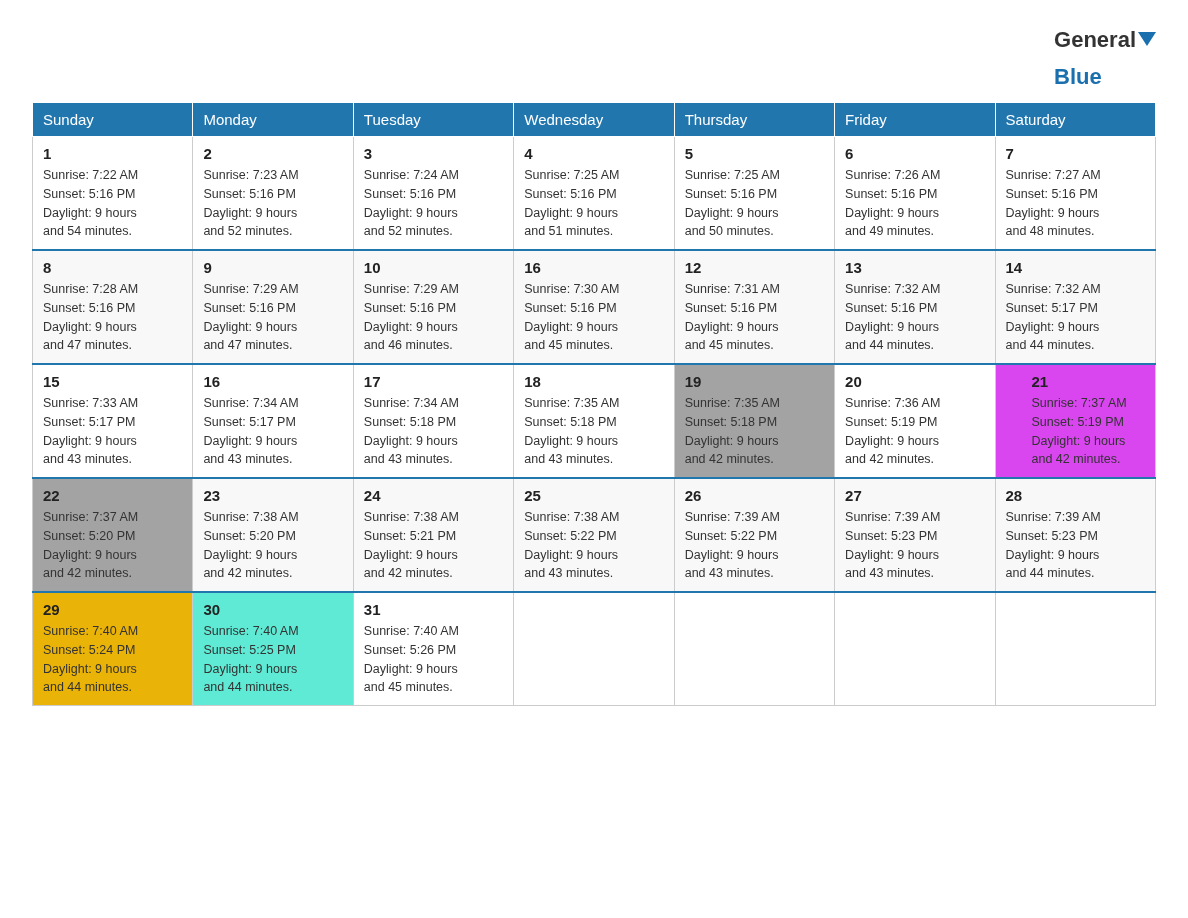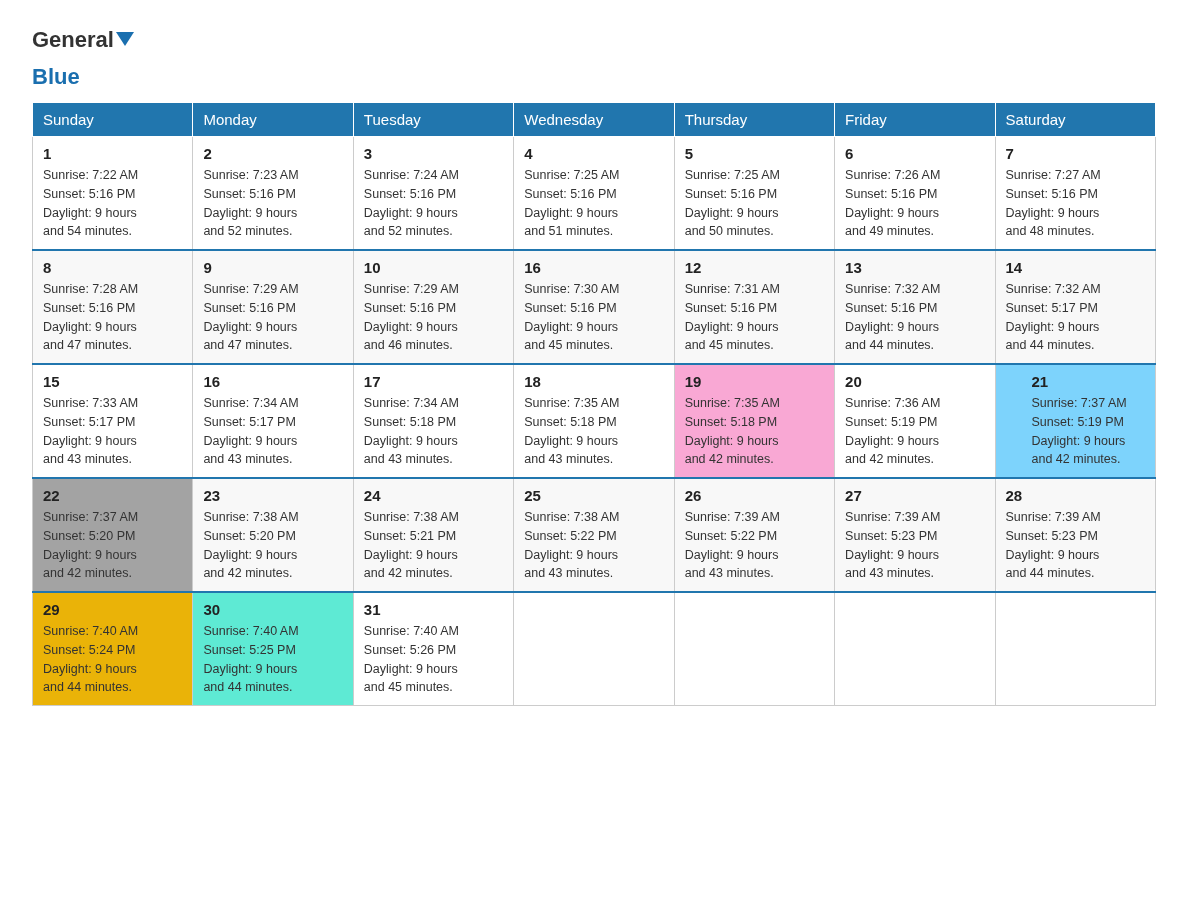--- a/index.html
+++ b/index.html
@@ -5,21 +5,21 @@
     * { box-sizing: border-box; margin: 0; padding: 0; }
     body {
       font-family: Arial, sans-serif;
       background: #fff;
       padding: 24px 32px;
       width: 1188px;
       min-height: 918px;
     }
     .header-row {
       display: flex;
-      justify-content: flex-start;
+      justify-content: flex-end;
       align-items: flex-start;
       margin-bottom: 12px;
     }
     .logo {
       display: flex;
       flex-direction: column;
       align-items: flex-start;
       padding-top: 4px;
     }
     .logo-text {
@@ -203,29 +203,29 @@
           <div class="day-info">Sunrise: 7:34 AM<br>Sunset: 5:17 PM<br>Daylight: 9 hours<br>and 43 minutes.</div>
         </td>
         <td style="background-color: rgb(255, 255, 255);">
           <span class="day-number">17</span>
           <div class="day-info">Sunrise: 7:34 AM<br>Sunset: 5:18 PM<br>Daylight: 9 hours<br>and 43 minutes.</div>
         </td>
         <td style="background-color: rgb(255, 255, 255);">
           <span class="day-number">18</span>
           <div class="day-info">Sunrise: 7:35 AM<br>Sunset: 5:18 PM<br>Daylight: 9 hours<br>and 43 minutes.</div>
         </td>
-        <td style="background-color: #f9a8d4;">
+        <td style="background-color: #a3a3a3;">
           <span class="day-number">19</span>
           <div class="day-info">Sunrise: 7:35 AM<br>Sunset: 5:18 PM<br>Daylight: 9 hours<br>and 42 minutes.</div>
         </td>
         <td style="background-color: rgb(255, 255, 255);">
           <span class="day-number">20</span>
           <div class="day-info">Sunrise: 7:36 AM<br>Sunset: 5:19 PM<br>Daylight: 9 hours<br>and 42 minutes.</div>
         </td>
-        <td style="background-color: #7dd3fc; padding-left: 36px;">
+        <td style="background-color: #d946ef; padding-left: 36px;">
           <span class="day-number">21</span>
           <div class="day-info">Sunrise: 7:37 AM<br>Sunset: 5:19 PM<br>Daylight: 9 hours<br>and 42 minutes.</div>
         </td>
       </tr>
       <tr class="row-separator">
         <td style="background-color: #a3a3a3;">
           <span class="day-number">22</span>
           <div class="day-info">Sunrise: 7:37 AM<br>Sunset: 5:20 PM<br>Daylight: 9 hours<br>and 42 minutes.</div>
         </td>
         <td style="background-color: rgb(248, 248, 248);">

